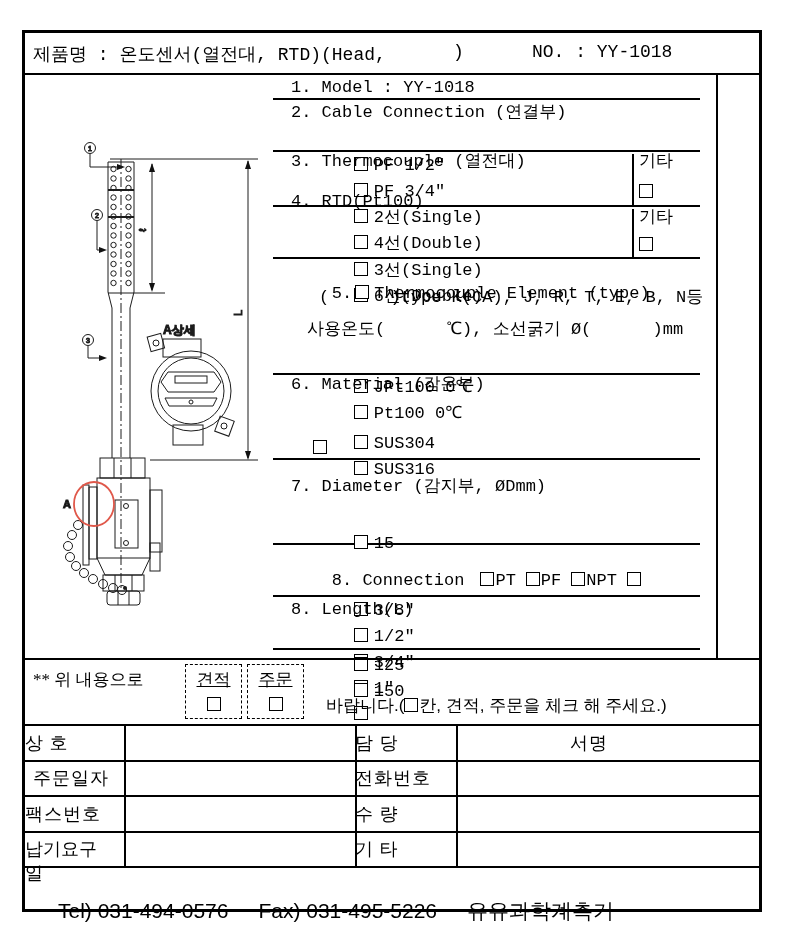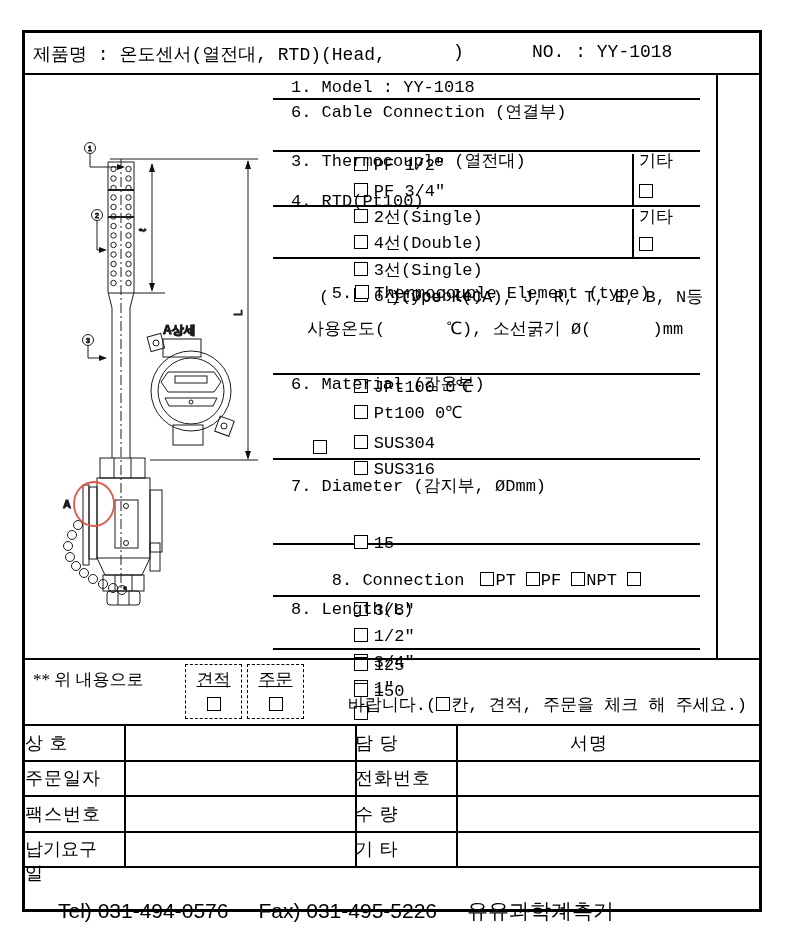--- a/index.html
+++ b/index.html
@@ -180,21 +180,21 @@
   <div class="hr" style="top:172px"></div>
   <div class="hr" style="top:224px"></div>
   <div class="hr" style="top:340px"></div>
   <div class="hr" style="top:425px"></div>
   <div class="hr" style="top:510px"></div>
   <div class="hr" style="top:562px"></div>
   <div class="hr" style="top:615px"></div>
 
   <div class="t" style="left:266px;top:42px">1. Model : YY-1018</div>
 
-  <div class="t" style="left:266px;top:67px">6. Cable Connection (연결부)</div>
+  <div class="t" style="left:266px;top:67px">2. Cable Connection (연결부)</div>
   <div class="t" style="left:288px;top:94px">
     <span class="opt"><span class="cb"></span><span>PF 1/2"</span></span>
     <span class="opt"><span class="cb"></span><span>PF 3/4"</span></span>
     <span class="cb solo"></span>
   </div>
 
   <div class="t" style="left:266px;top:116px">3. Thermocouple (열전대)</div>
   <div class="vl" style="left:607px;top:121px;height:51px"></div>
   <div class="t" style="left:614px;top:116px">기타</div>
   <div class="t" style="left:288px;top:146px">
@@ -254,35 +254,35 @@
   <div class="hrf" style="top:625px"></div>
   <div class="t" style="left:8px;top:634px;font-family:'Liberation Serif',serif">** 위 내용으로</div>
   <div class="dashbox" style="left:160px;top:631px">
     <span class="lbl">견적</span>
     <span class="bx"></span>
   </div>
   <div class="dashbox" style="left:222px;top:631px">
     <span class="lbl">주문</span>
     <span class="bx"></span>
   </div>
-  <div class="t" style="left:282px;top:634px;font-family:Liberation Mono, monospace">
+  <div class="t" style="left:282px;top:634px;font-family:Liberation Sans, sans-serif">
     <span>바랍니다.(</span><span class="cb" style="margin-right:1px"></span><span>칸, 견적, 주문을 체크 해 주세요.)</span>
   </div>
 
   <div class="hrf" style="top:691px"></div>
   <div class="hrf" style="top:727px"></div>
   <div class="hrf" style="top:762px"></div>
   <div class="hrf" style="top:798px"></div>
   <div class="hrf" style="top:833px"></div>
   <div class="vl" style="left:99px;top:691px;height:142px"></div>
   <div class="vl" style="left:330px;top:691px;height:142px"></div>
   <div class="vl" style="left:431px;top:691px;height:142px"></div>
 
   <div class="tbl-label" style="left:0;top:698px;width:99px">상  호</div>
-  <div class="tbl-label" style="left:0;top:733px;width:78px">주문일자</div>
+  <div class="tbl-label" style="left:8px;top:733px;width:78px">주문일자</div>
   <div class="tbl-label" style="left:0;top:769px;width:119px">팩스번호</div>
   <div class="tbl-label" style="left:0;top:804px;width:83px;letter-spacing:0">납기요구일</div>
 
   <div class="tbl-label" style="left:330px;top:698px;width:114px">담  당</div>
   <div class="tbl-label" style="left:330px;top:733px;width:101px">전화번호</div>
   <div class="tbl-label" style="left:330px;top:769px;width:101px">수  량</div>
   <div class="tbl-label" style="left:330px;top:804px;width:101px">기  타</div>
 
   <div class="tbl-label" style="left:431px;top:698px;width:266px;text-align:center">서명</div>
 

